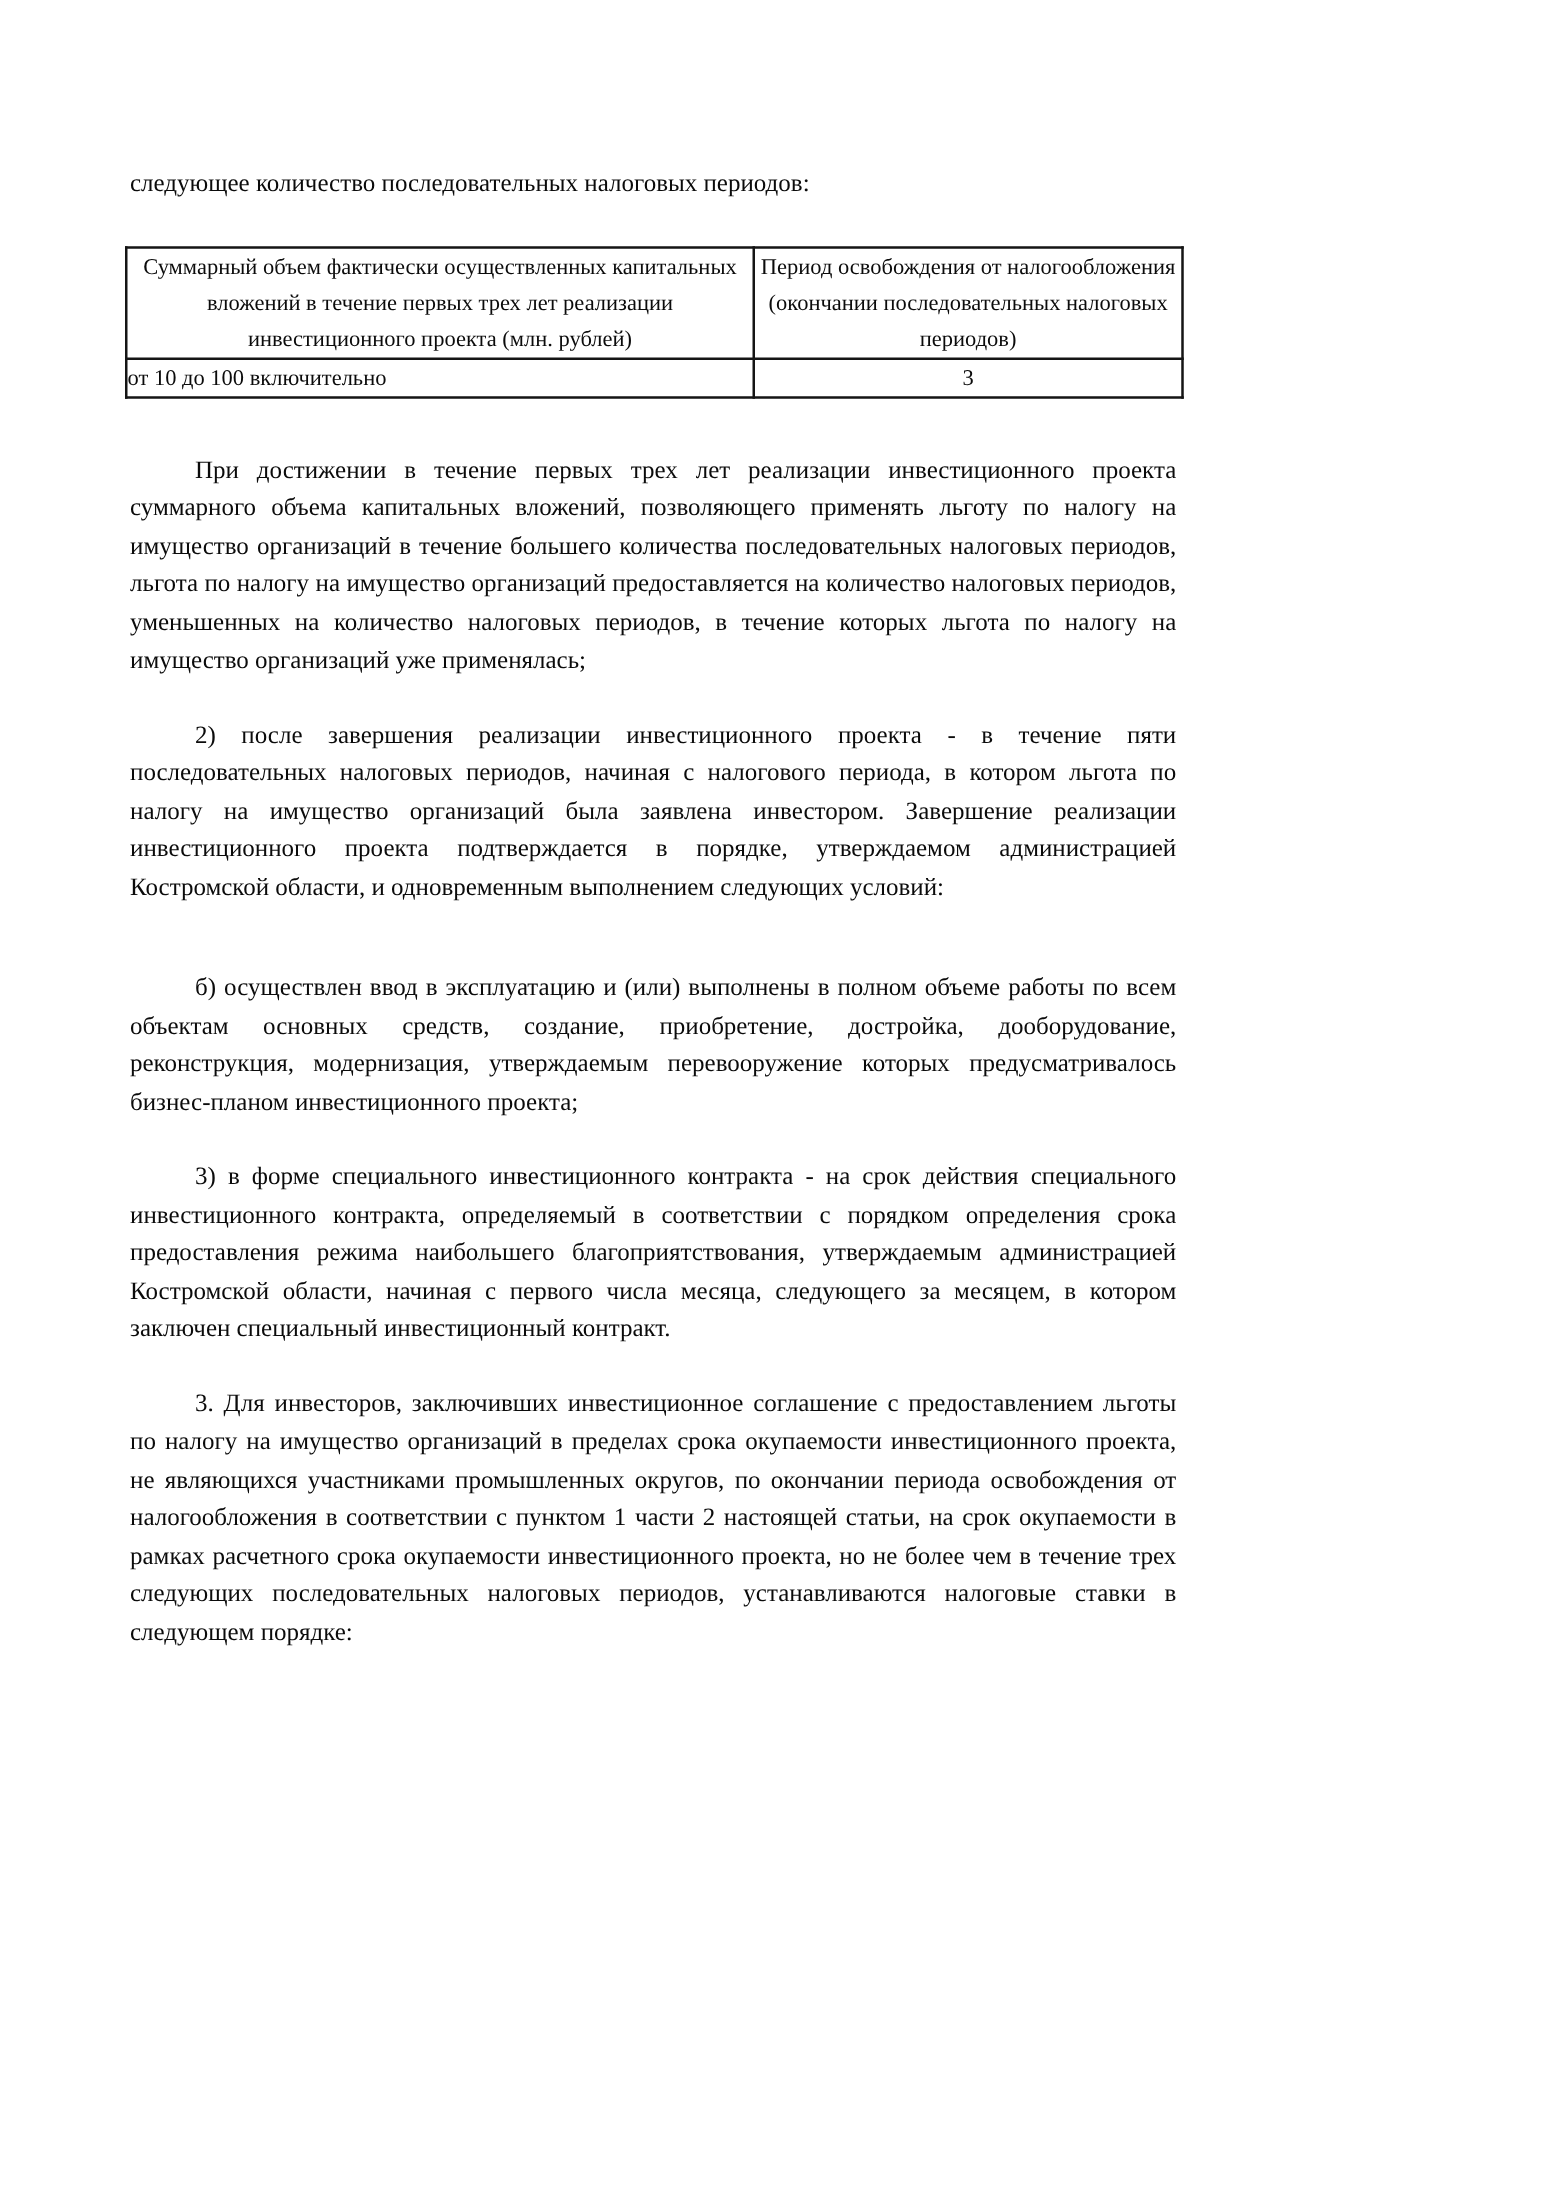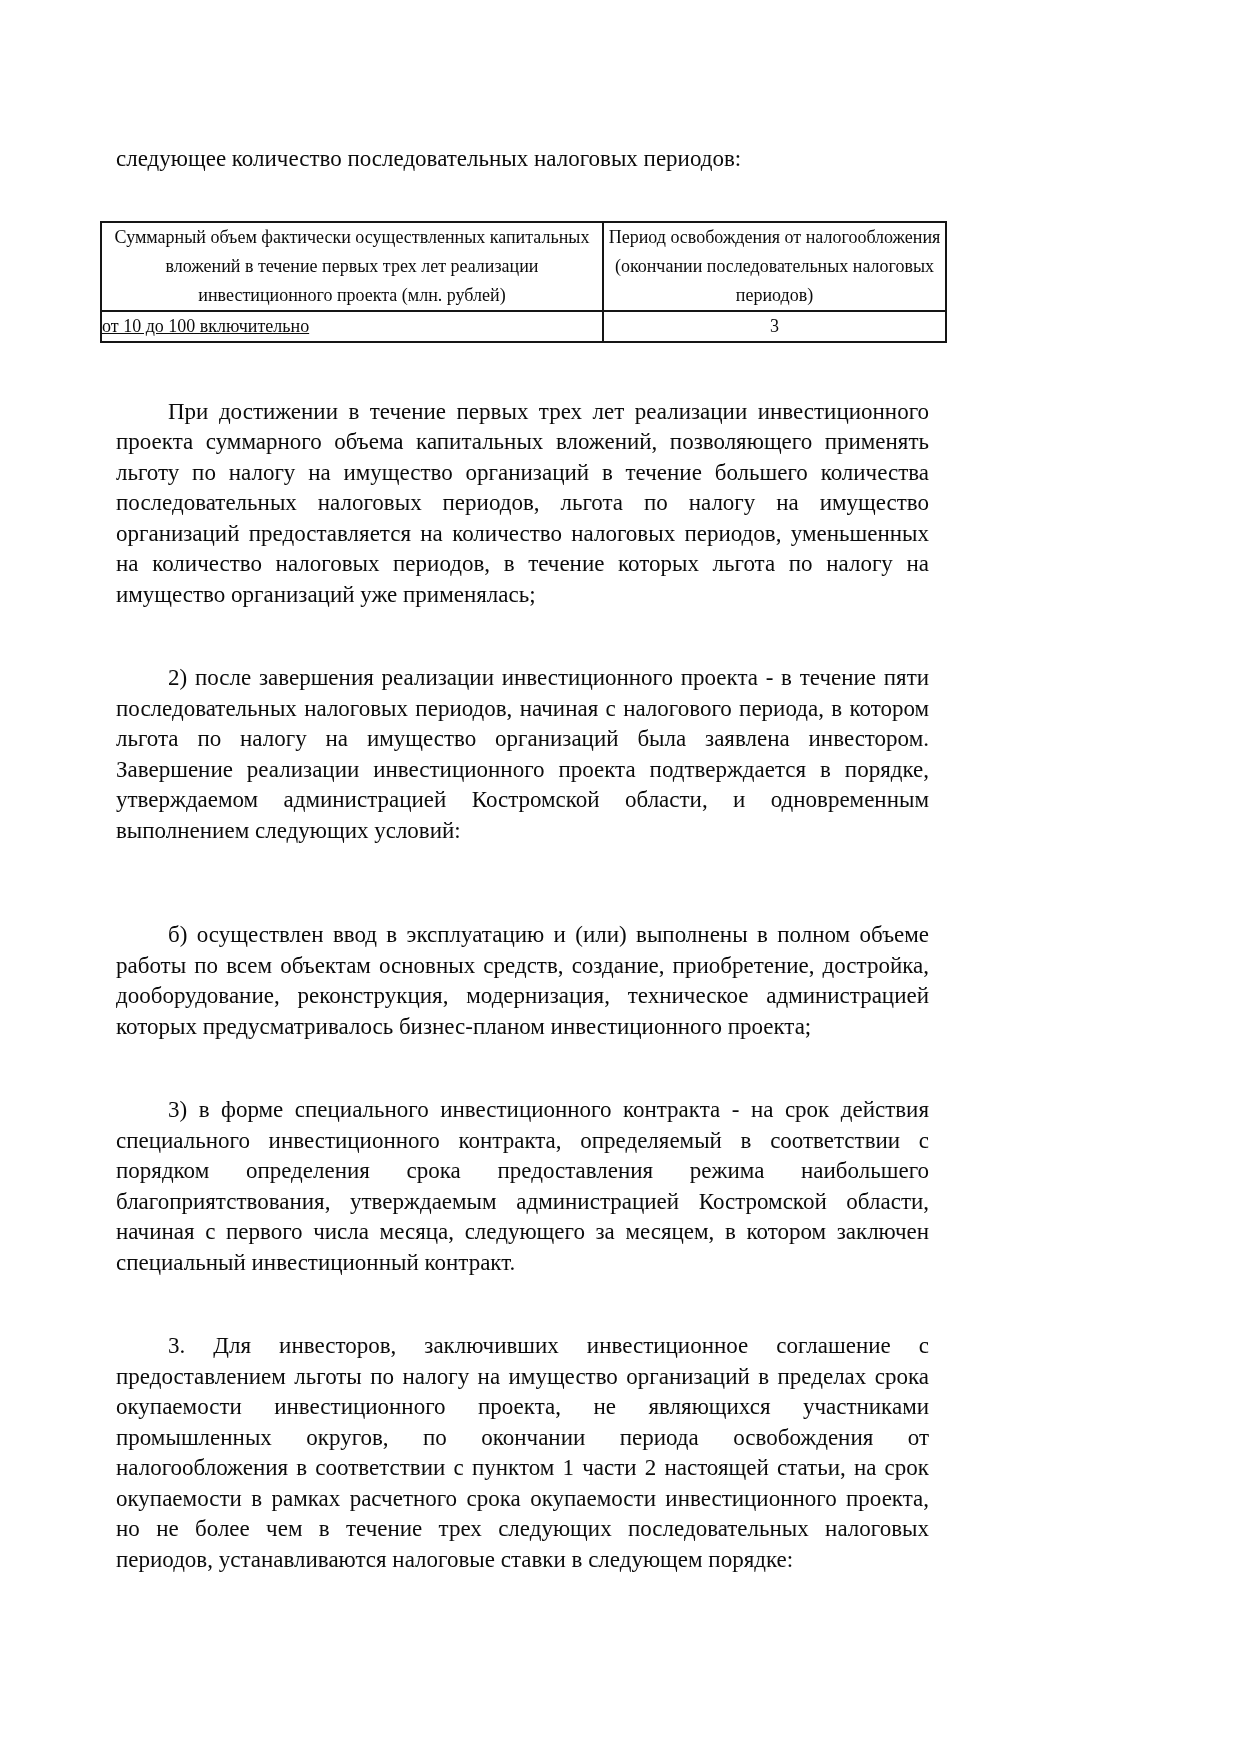--- a/index.html
+++ b/index.html
@@ -20,22 +20,22 @@
   }
   .content {
     position: absolute;
     left: 100px;
     top: 128px;
     width: 845px;
   }
 
   
   p.body-par {
-    margin: 16px;
-    font-size: 23px;
+    margin: 4px;
+    font-size: 20px;
     line-height: 30.5px;
     text-align: justify;
     text-justify: inter-word;
     color: #0b0b0b;
   }
   p.lead {
     text-indent: 0;
   }
   p.indented {
     text-indent: 52px;
@@ -58,21 +58,20 @@
     padding: 0;
     vertical-align: middle;
   }
   .cell-head {
     text-align: center;
     padding: 12px 14px 14px 14px;
   }
   .cell-left {
     text-align: left;
     padding: 11px 10px 11px 10px;
-    text-decoration: underline;
   }
   .cell-center {
     text-align: center;
     padding: 11px 10px 11px 10px;
   }
   .col-a { width: 502px; }
   .col-b { width: 343px; }
 
   .t2-col-a { width: 292px; }
   .t2-col-b { width: 553px; }
@@ -114,21 +113,21 @@
 
     <div class="gap-sm"></div>
 
     <p class="body-par indented">2) после завершения реализации инвестиционного проекта - в течение пяти последовательных налоговых периодов, начиная с налогового периода, в котором льгота по налогу на имущество организаций была заявлена инвестором. Завершение реализации инвестиционного проекта подтверждается в порядке, утверждаемом администрацией Костромской области, и одновременным выполнением следующих условий:</p>
 
     <div class="gap-sm"></div>
 
 
     <div class="gap-sm"></div>
 
-    <p class="body-par indented">б) осуществлен ввод в эксплуатацию и (или) выполнены в полном объеме работы по всем объектам основных средств, создание, приобретение, достройка, дооборудование, реконструкция, модернизация, техническое администрацией которых предусматривалось бизнес-планом инвестиционного проекта;</p>
+    <p class="body-par indented">б) осуществлен ввод в эксплуатацию и (или) выполнены в полном объеме работы по всем объектам основных средств, создание, приобретение, достройка, дооборудование, реконструкция, модернизация, утверждаемым перевооружение которых предусматривалось бизнес-планом инвестиционного проекта;</p>
 
     <div class="gap-sm"></div>
 
     <p class="body-par indented">3) в форме специального инвестиционного контракта - на срок действия специального инвестиционного контракта, определяемый в соответствии с порядком определения срока предоставления режима наибольшего благоприятствования, утверждаемым администрацией Костромской области, начиная с первого числа месяца, следующего за месяцем, в котором заключен специальный инвестиционный контракт.</p>
 
     <div class="gap-sm"></div>
 
     <p class="body-par indented">3. Для инвесторов, заключивших инвестиционное соглашение с предоставлением льготы по налогу на имущество организаций в пределах срока окупаемости инвестиционного проекта, не являющихся участниками промышленных округов, по окончании периода освобождения от налогообложения в соответствии с пунктом 1 части 2 настоящей статьи, на срок окупаемости в рамках расчетного срока окупаемости инвестиционного проекта, но не более чем в течение трех следующих последовательных налоговых периодов, устанавливаются налоговые ставки в следующем порядке:</p>
 
     <div class="gap-lg"></div>

